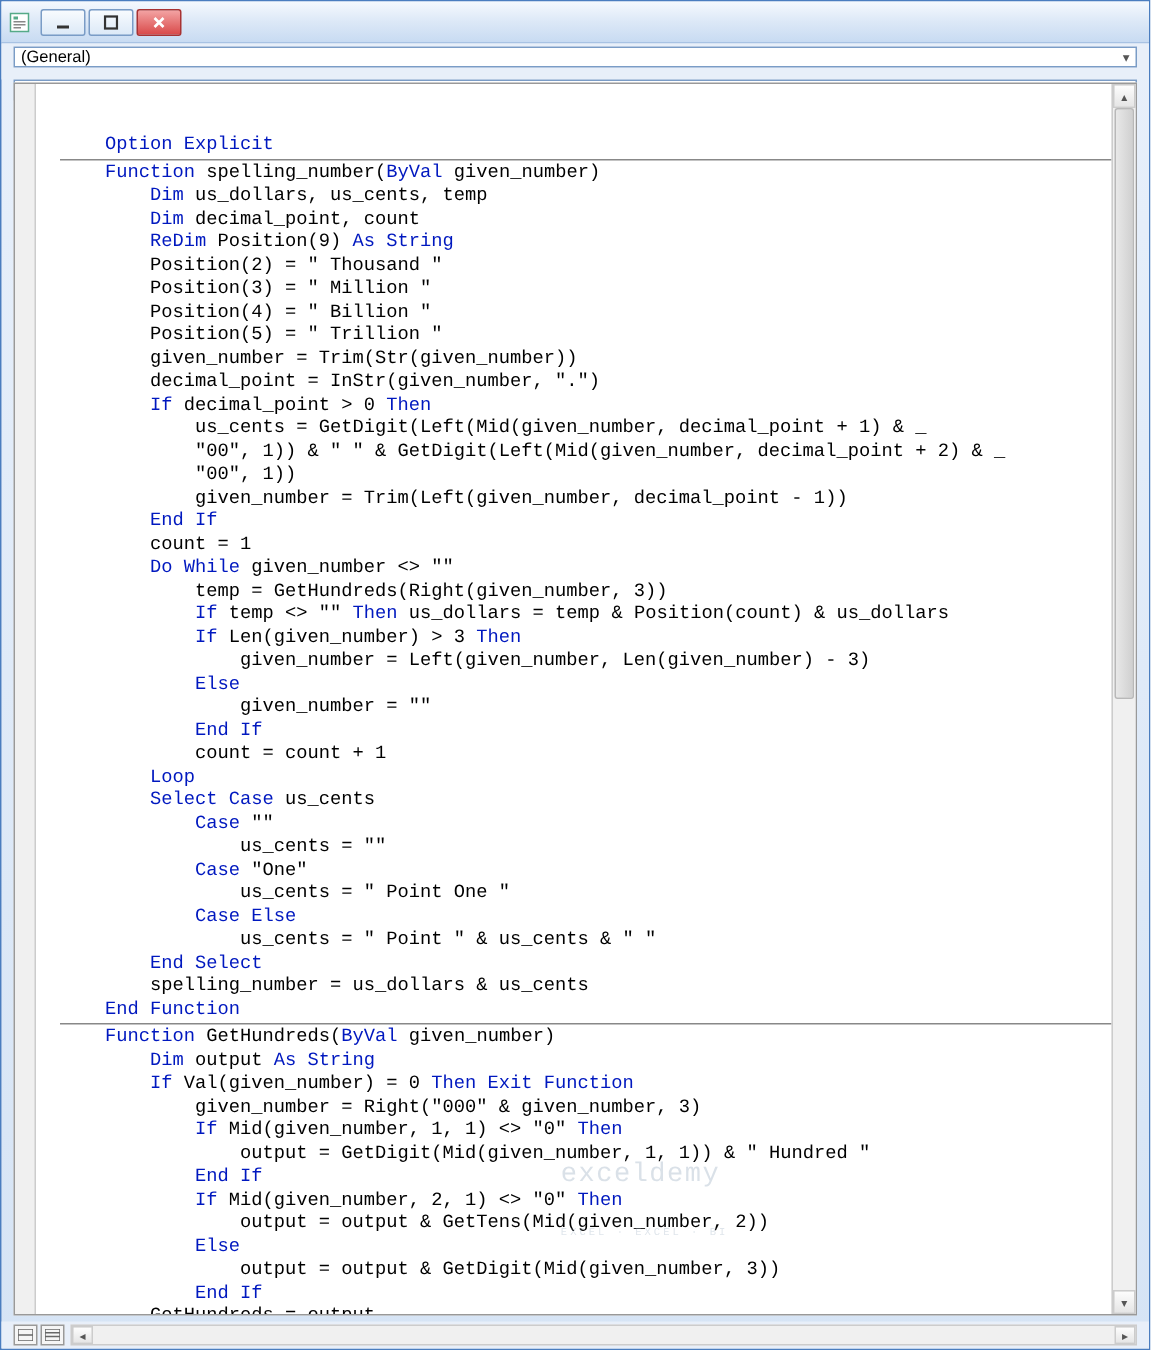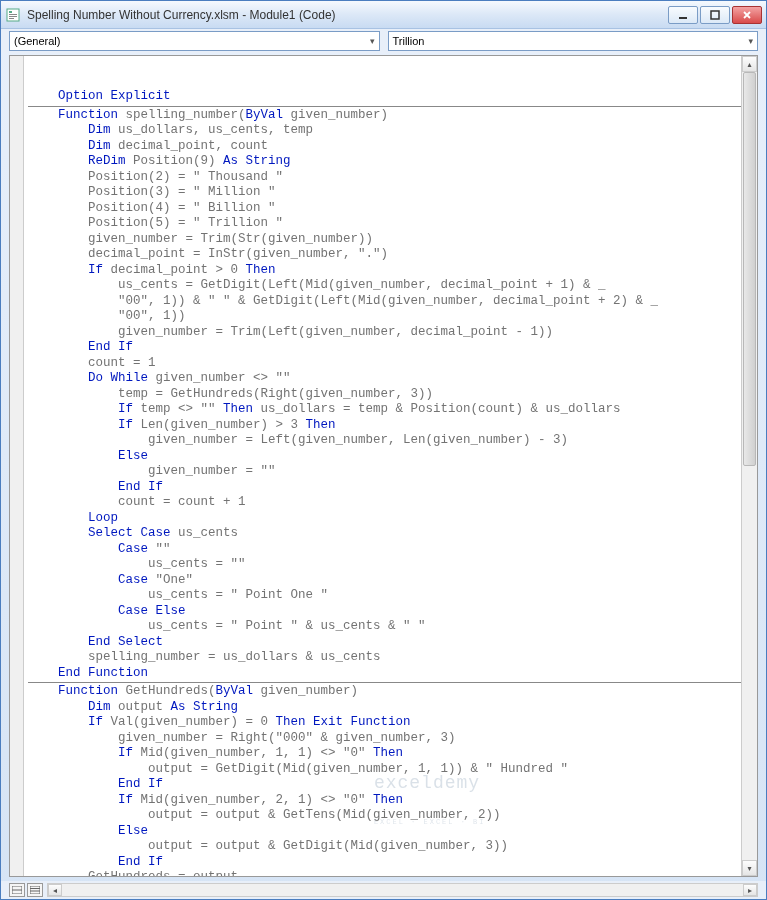--- a/index.html
+++ b/index.html
@@ -62,20 +62,21 @@
       color: white;
       border-color: #a83232;
     }
     
     .dropdown-row {
       height: 24px;
       display: flex;
       padding: 2px 8px;
       gap: 8px;
       background: #e8eff9;
+      flex-direction: column;
     }
     
     .dropdown {
       flex: 1;
       height: 20px;
       border: 1px solid #7a9cc6;
       background: white;
       font-size: 11px;
       padding: 0 4px;
       display: flex;
@@ -103,34 +104,34 @@
       width: 14px;
       background: #f0f0f0;
       border-right: 1px solid #ccc;
     }
     
     .code-area {
       flex: 1;
       font-family: Consolas, "Courier New", monospace;
       font-size: 12.5px;
       line-height: 15.5px;
-      padding: 2px 0 2px 4px;
+      padding: 2px 0 2px 16px;
       white-space: pre;
       overflow: hidden;
       color: #000;
       position: relative;
     }
     
     .hr-line {
       border-top: 1px solid #888;
       margin: 1px 0;
     }
     
     .kw { color: #0018bf; }
-    .txt { color: #737373; }
+    .txt { color: #000000; }
     
     .scrollbar-v {
       width: 16px;
       background: #f0f0f0;
       border-left: 1px solid #ccc;
       display: flex;
       flex-direction: column;
     }
     
     .scroll-arrow {
@@ -232,21 +233,20 @@
   <div class="titlebar">
     <div class="titlebar-icon">
       <svg width="14" height="14" viewBox="0 0 14 14">
           <rect x="1" y="1" width="12" height="12" fill="#fff" stroke="#5a8" stroke-width="1"></rect>
           <rect x="3" y="3" width="3" height="2" fill="#5a8"></rect>
           <rect x="3" y="6" width="8" height="1" fill="#888"></rect>
           <rect x="3" y="8" width="8" height="1" fill="#888"></rect>
           <rect x="3" y="10" width="5" height="1" fill="#888"></rect>
         </svg>
     </div>
-    <div class="titlebar-text">Spelling Number Without Currency.xlsm - Module1 (Code)</div>
     <div class="window-controls">
       <div class="win-btn">
         <svg width="10" height="10">
             <rect x="1" y="7" width="8" height="2" fill="#333"></rect>
           </svg>
       </div>
       <div class="win-btn">
         <svg width="10" height="10">
             <rect x="1" y="1" width="8" height="8" fill="none" stroke="#333" stroke-width="1.5"></rect>
           </svg>

